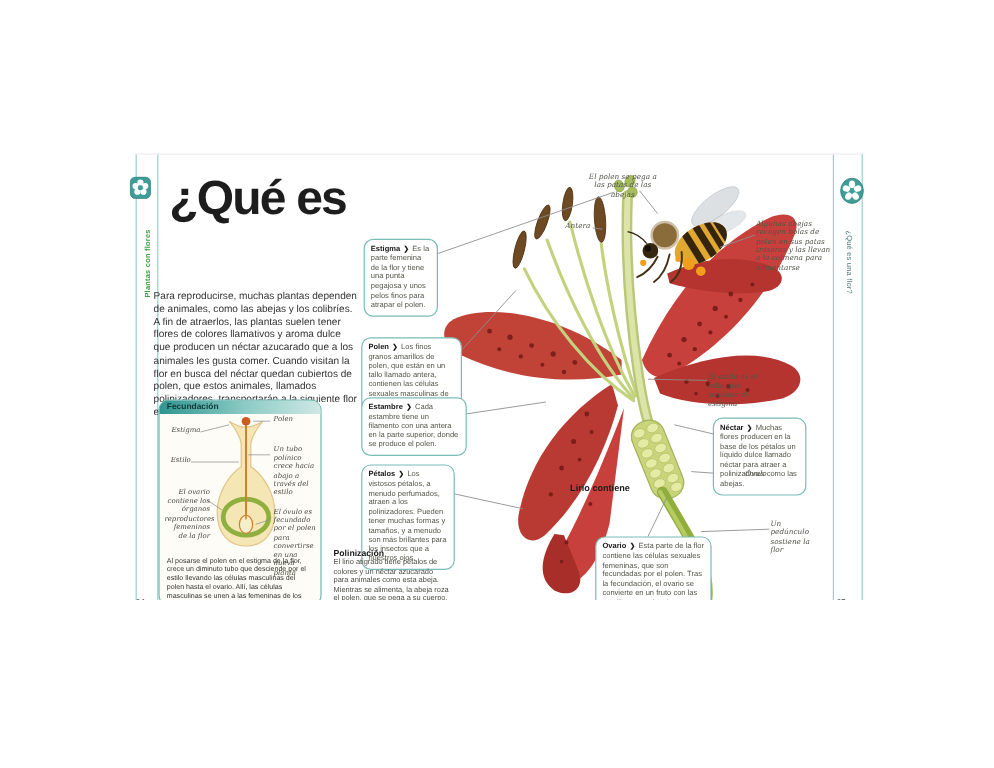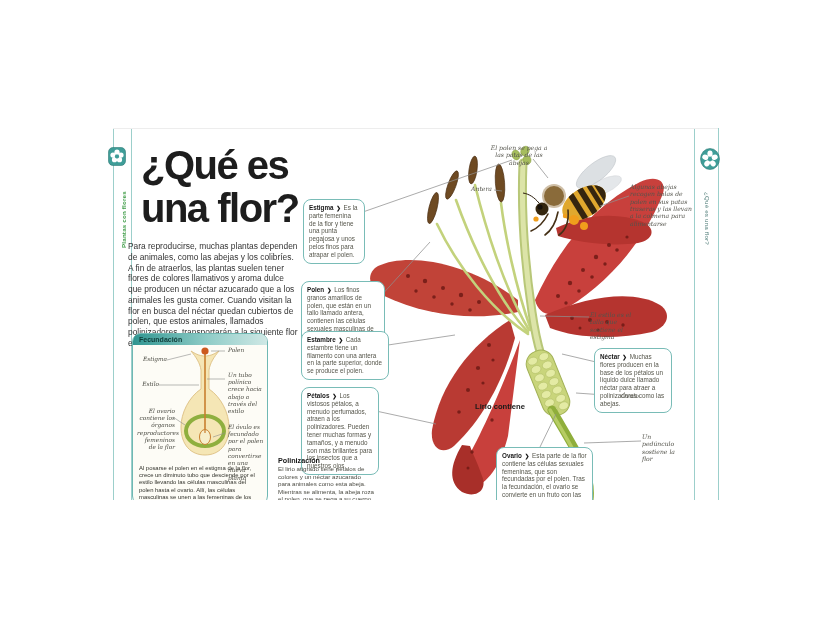--- a/index.html
+++ b/index.html
@@ -76,21 +76,20 @@
         <ellipse cx="7.1" cy="15.4" rx="2.6" ry="3.2" transform="rotate(-144 7.1 15.4)"></ellipse>
         <ellipse cx="5.4" cy="9.2" rx="2.6" ry="3.2" transform="rotate(-72 5.4 9.2)"></ellipse>
       </g>
       <circle cx="10" cy="11" r="2" fill="#3f9d98"></circle>
     </svg>
   </div>
   <div class="vtext-right" style="left:704px;top:192px;height:64px">¿Qué es una flor?</div>
   <div class="pagenum" style="left:697px;top:499px">65</div>
 
   <div class="abs z2 title" style="left:141px;top:145px">¿Qué es</div>
-  <div class="abs z2 title" style="left:141px;top:188px">una flor?</div>
   <div class="abs z2 intro" style="left:128px;top:241px">Para reproducirse, muchas plantas dependen de animales, como las abejas y los colibríes. A fin de atraerlos, las plantas suelen tener flores de colores llamativos y aroma dulce que producen un néctar azucarado que a los animales les gusta comer. Cuando visitan la flor en busca del néctar quedan cubiertos de polen, que estos animales, llamados polinizadores, transportarán a la siguiente flor en la que se posen.</div>
 
   <svg class="abs" style="left:0;top:0;z-index:1" width="828" height="640" viewBox="0 0 828 640">
 
     <g>
       <path d="M518,300 C468,262 408,252 378,266 C366,273 368,287 382,295 C430,318 478,320 518,312 Z" fill="#c14338"></path>
       <path d="M510,320 C470,345 440,385 432,430 C430,448 442,456 454,446 C486,416 505,375 515,338 Z" fill="#b93a33"></path>
       <path d="M520,340 C502,388 480,438 462,468 C454,481 462,493 476,487 C494,478 503,456 508,436 Z" fill="#c8403c"></path>
       <path d="M462,445 C450,465 448,482 462,492 C476,499 488,490 482,476 C478,464 472,452 470,446 Z" fill="#a82f29"></path>
       <path d="M535,300 C560,245 595,205 640,182 C658,174 668,182 662,196 C640,250 600,290 560,312 C548,318 538,312 535,300 Z" fill="#c8403c"></path>

